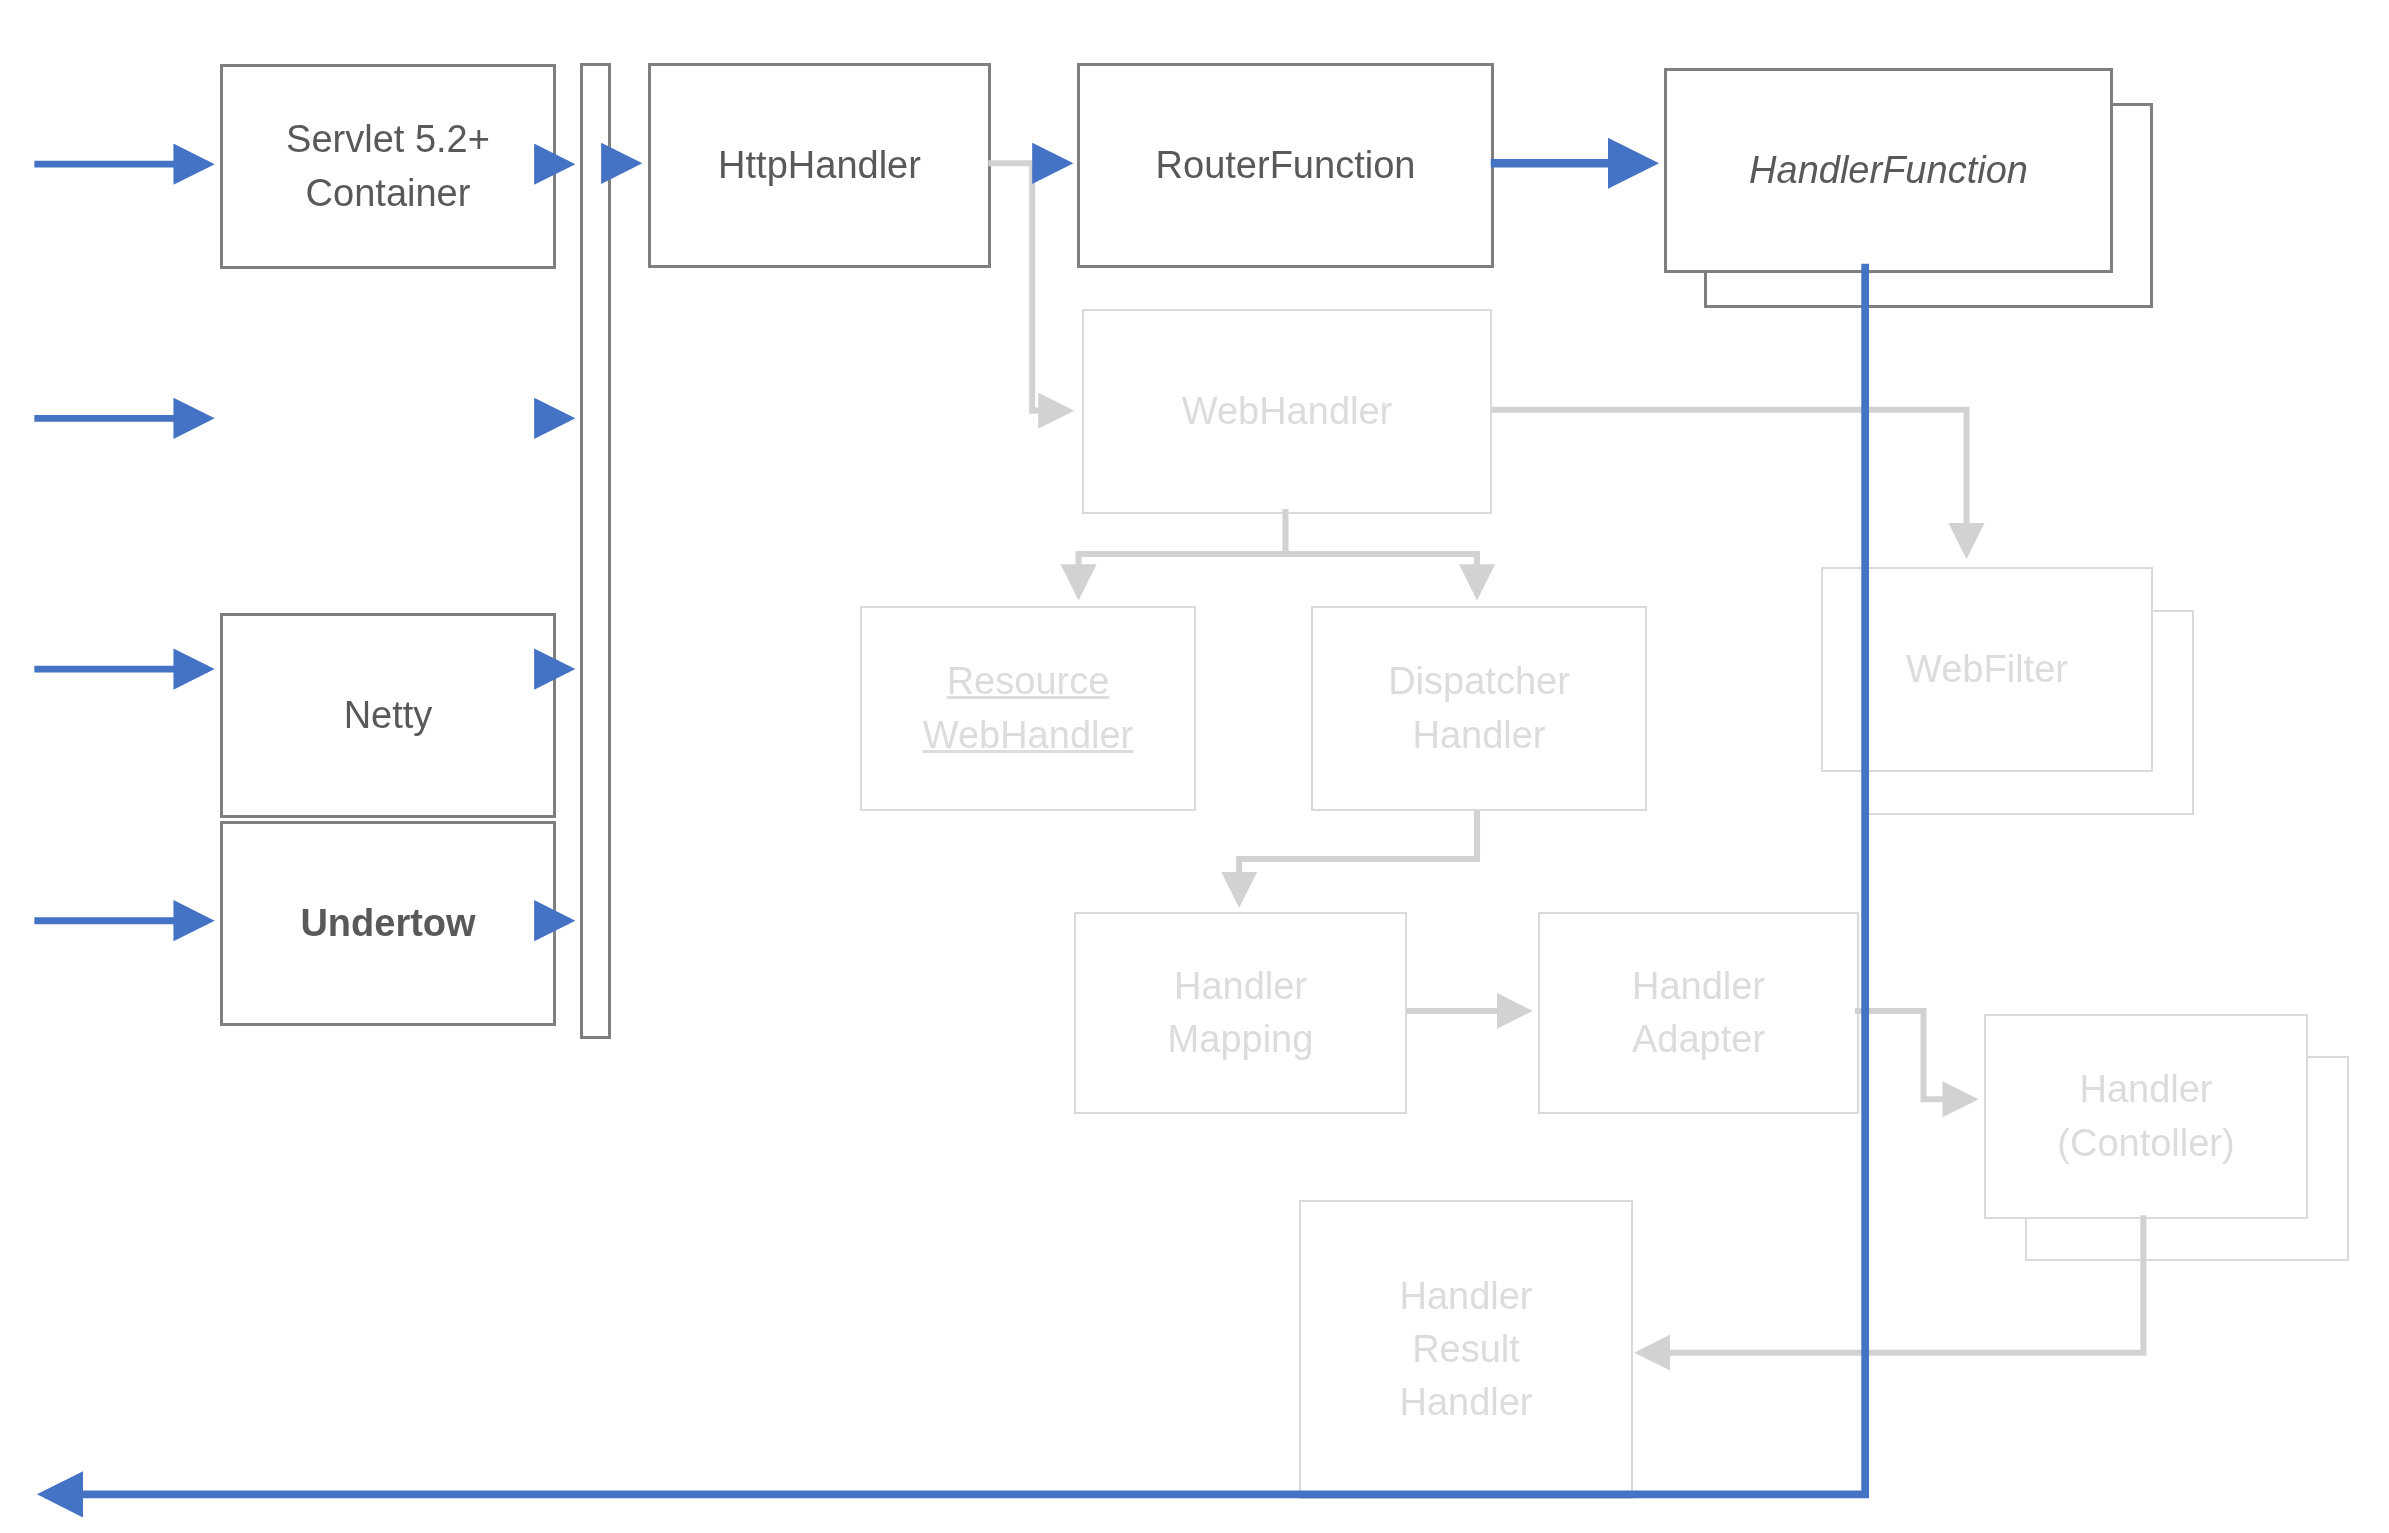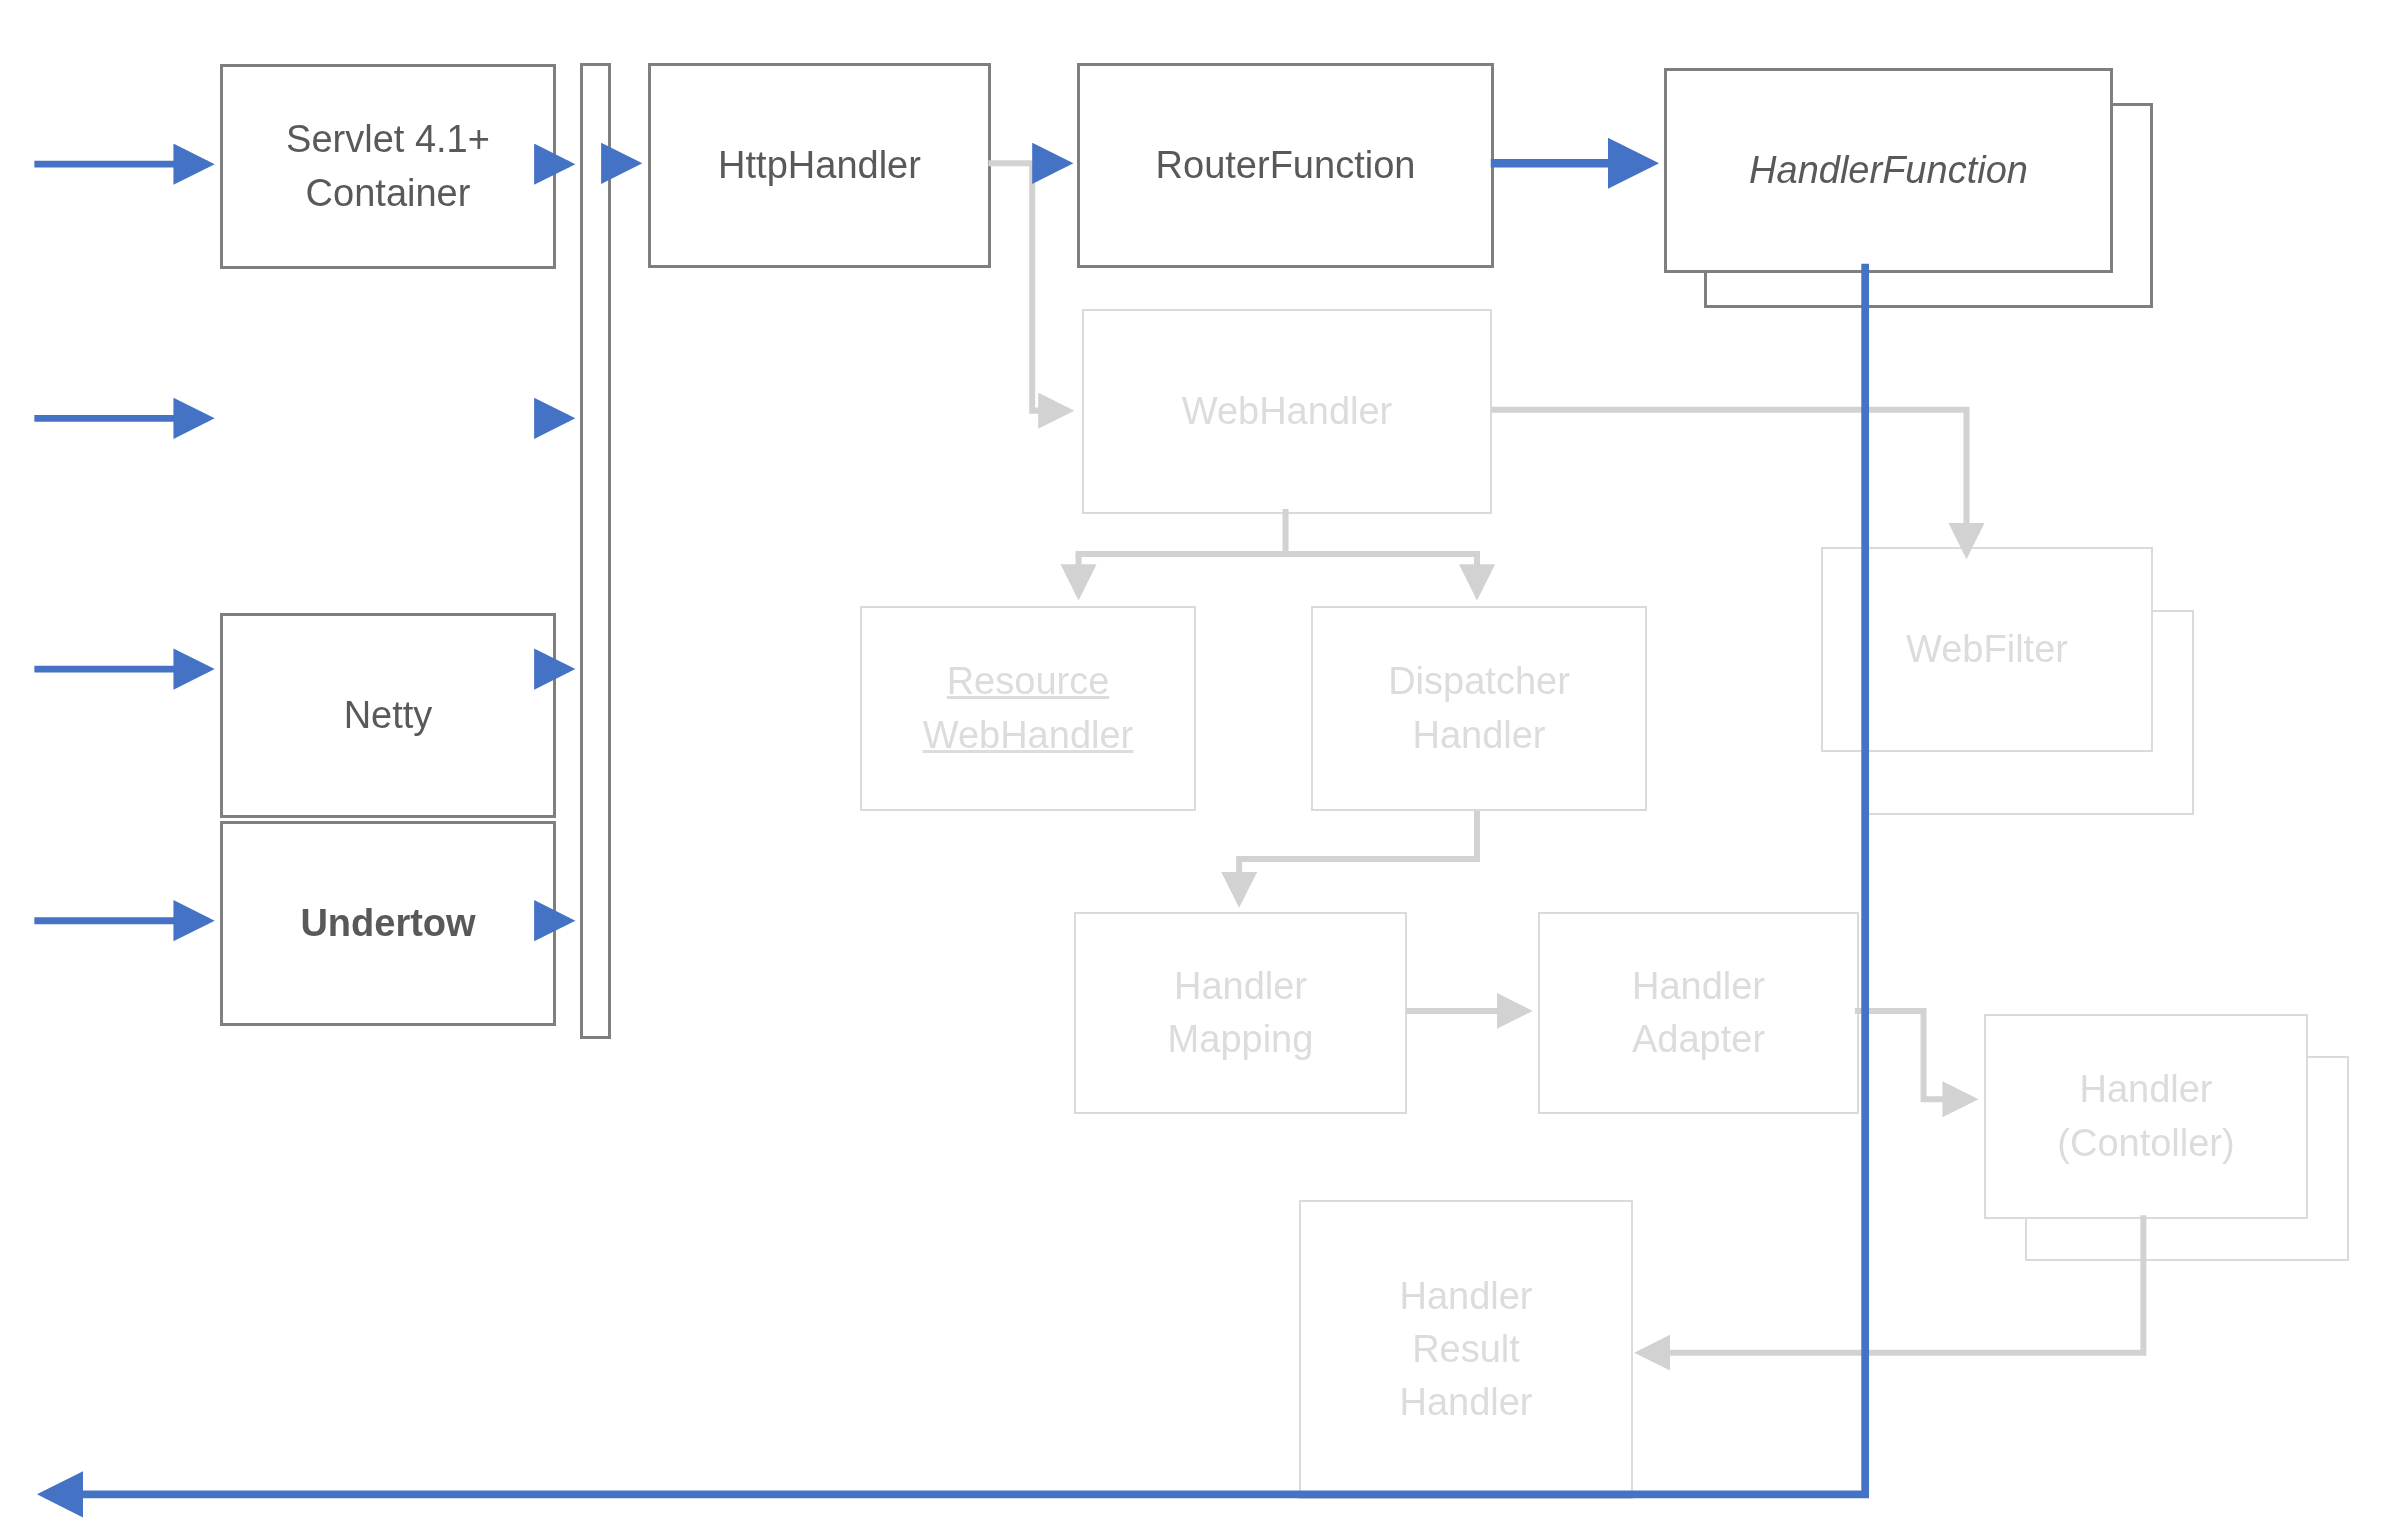--- a/index.html
+++ b/index.html
@@ -21,38 +21,38 @@
   #n-undertow {left:220px;top:821px; width:330px;height:199px;font-weight:bold;}
   #n-bar      {left:580px;top:63px;  width:25px; height:970px;}
   #n-http     {left:648px;top:63px;  width:337px;height:199px;}
   #n-router   {left:1077px;top:63px; width:411px;height:199px;text-align:right;}
   #n-handlerfn{left:1664px;top:68px; width:443px;height:199px;font-style:italic;}
   #n-handlerfn-shadow{left:1704px;top:103px;width:443px;height:199px;}
   
   #n-webhandler{left:1082px;top:309px;width:406px;height:201px;}
   #n-resource  {left:860px;top:606px;width:332px;height:201px;text-decoration:underline;}
   #n-dispatcher{left:1311px;top:606px;width:332px;height:201px;}
-  #n-webfilter {left:1821px;top:547px;width:328px;height:201px;}
+  #n-webfilter {left:1821px;top:567px;width:328px;height:201px;}
   #n-webfilter-shadow{left:1862px;top:610px;width:328px;height:201px;}
   #n-mapping   {left:1074px;top:912px;width:329px;height:198px;}
   #n-adapter   {left:1538px;top:912px;width:317px;height:198px;}
   #n-controller{left:1984px;top:1014px;width:320px;height:201px;}
   #n-controller-shadow{left:2025px;top:1056px;width:320px;height:201px;}
   #n-result    {left:1299px;top:1200px;width:330px;height:295px;}
 </style>
 </head>
 <body>
 
 <div id="canvas">
 
   <div class="shadow" id="n-handlerfn-shadow"></div>
   <div class="shadow faded" id="n-webfilter-shadow"></div>
   <div class="shadow faded" id="n-controller-shadow"></div>
 
-  <div class="box" id="n-servlet"><span>Servlet 4.1+
+  <div class="box" id="n-servlet"><span>Servlet 5.2+
 Container</span></div>
   <div class="box" id="n-netty"><span>Netty</span></div>
   <div class="box" id="n-undertow"><span>Undertow</span></div>
   <div class="bar" id="n-bar"></div>
   <div class="box" id="n-http"><span>HttpHandler</span></div>
   <div class="box" id="n-router"><span>RouterFunction</span></div>
   <div class="box" id="n-handlerfn"><span>HandlerFunction</span></div>
 
   <div class="box faded" id="n-webhandler"><span>WebHandler</span></div>
   <div class="box faded" id="n-resource"><span>Resource

